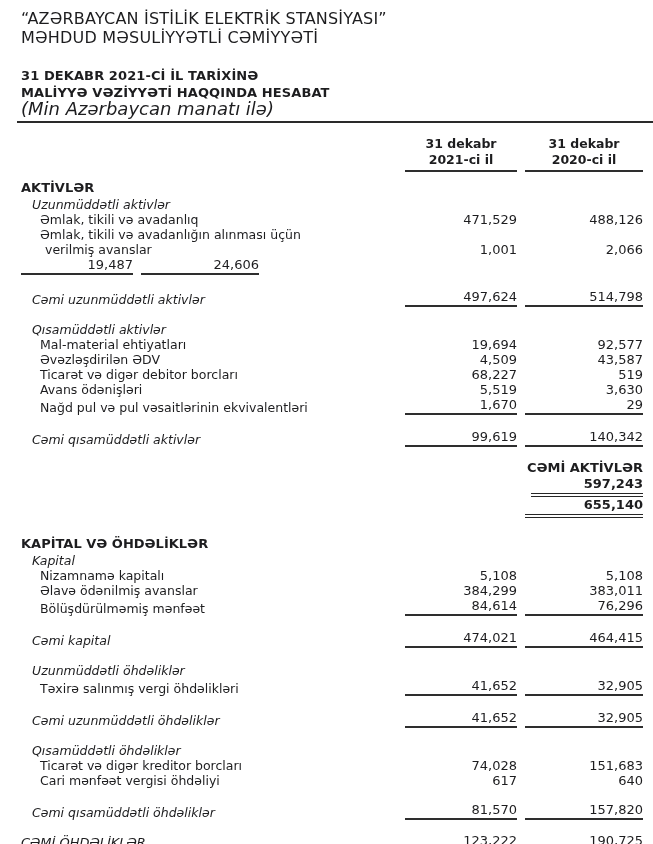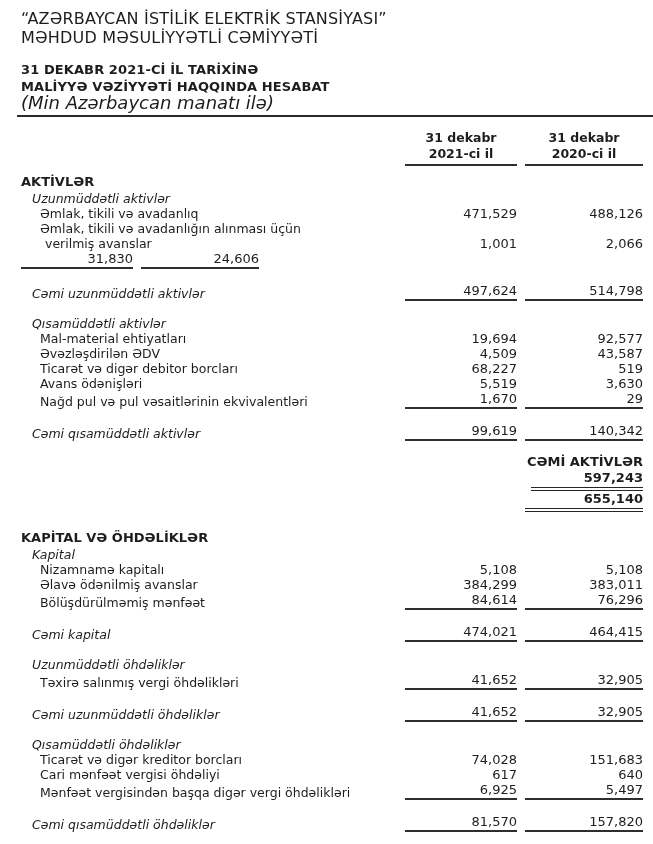--- a/index.html
+++ b/index.html
@@ -8,21 +8,21 @@
     width: 653px; height: 844px;
     background: #ffffff;
     color: #1d1d1f;
     font-family: "DejaVu Sans", "Liberation Sans", sans-serif;
     overflow: hidden;
   }
   .page { padding: 9px 10px 0 21px; }
 
   
   .title { font-weight: normal; font-size: 16px; line-height: 19px; letter-spacing: 0.2px; }
-  .subhead { margin-top: 14px; font-weight: bold; font-size: 13px; line-height: 17px; letter-spacing: 0.1px; }
+  .subhead { margin-top: 20px; font-weight: bold; font-size: 13px; line-height: 17px; letter-spacing: 0.1px; }
   .units { font-style: italic; font-size: 18px; line-height: 16px; padding-bottom: 4px; }
   .toprule { border-top: 2px solid #2a2a2a; margin: 0 -10px 0 -4px; height: 0; }
 
   
   .colheads { display: flex; justify-content: flex-end; margin-top: 13px; align-items: center; }
   .colhead {
     width: 112px; text-align: center;
     font-weight: bold; font-size: 12.5px; line-height: 16px;
     border-bottom: 2px solid #2e2e2e; padding-bottom: 2px;
   }
@@ -111,21 +111,21 @@
     <div class="row item">
       <div class="lbl ind2">
         <div>Əmlak, tikili və avadanlığın alınması üçün</div>
         <div class="lbl2">verilmiş avanslar</div>
       </div>
       <div class="num">1,001</div>
       <div class="num c2">2,066</div>
     </div>
 
     <div class="row item ul">
-      <div class="num">31,830</div>
+      <div class="num">19,487</div>
       <div class="num c2">24,606</div>
     </div>
 
     <div class="row subtotal ul">
       <div class="lbl ind1">Cəmi uzunmüddətli aktivlər</div>
       <div class="num">497,624</div>
       <div class="num c2">514,798</div>
     </div>
 
     <div class="row subheader">
@@ -231,25 +231,20 @@
       <div class="num">74,028</div>
       <div class="num c2">151,683</div>
     </div>
 
     <div class="row item">
       <div class="lbl ind2">Cari mənfəət vergisi öhdəliyi</div>
       <div class="num">617</div>
       <div class="num c2">640</div>
     </div>
 
-    <div class="row item ul">
-      <div class="lbl ind2">Mənfəət vergisindən başqa digər vergi öhdəlikləri</div>
-      <div class="num">6,925</div>
-      <div class="num c2">5,497</div>
-    </div>
 
     <div class="row subtotal ul">
       <div class="lbl ind1">Cəmi qısamüddətli öhdəliklər</div>
       <div class="num">81,570</div>
       <div class="num c2">157,820</div>
     </div>
 
     <div class="row totital ul">
       <div class="lbl">CƏMİ ÖHDƏLİKLƏR</div>
       <div class="num">123,222</div>

